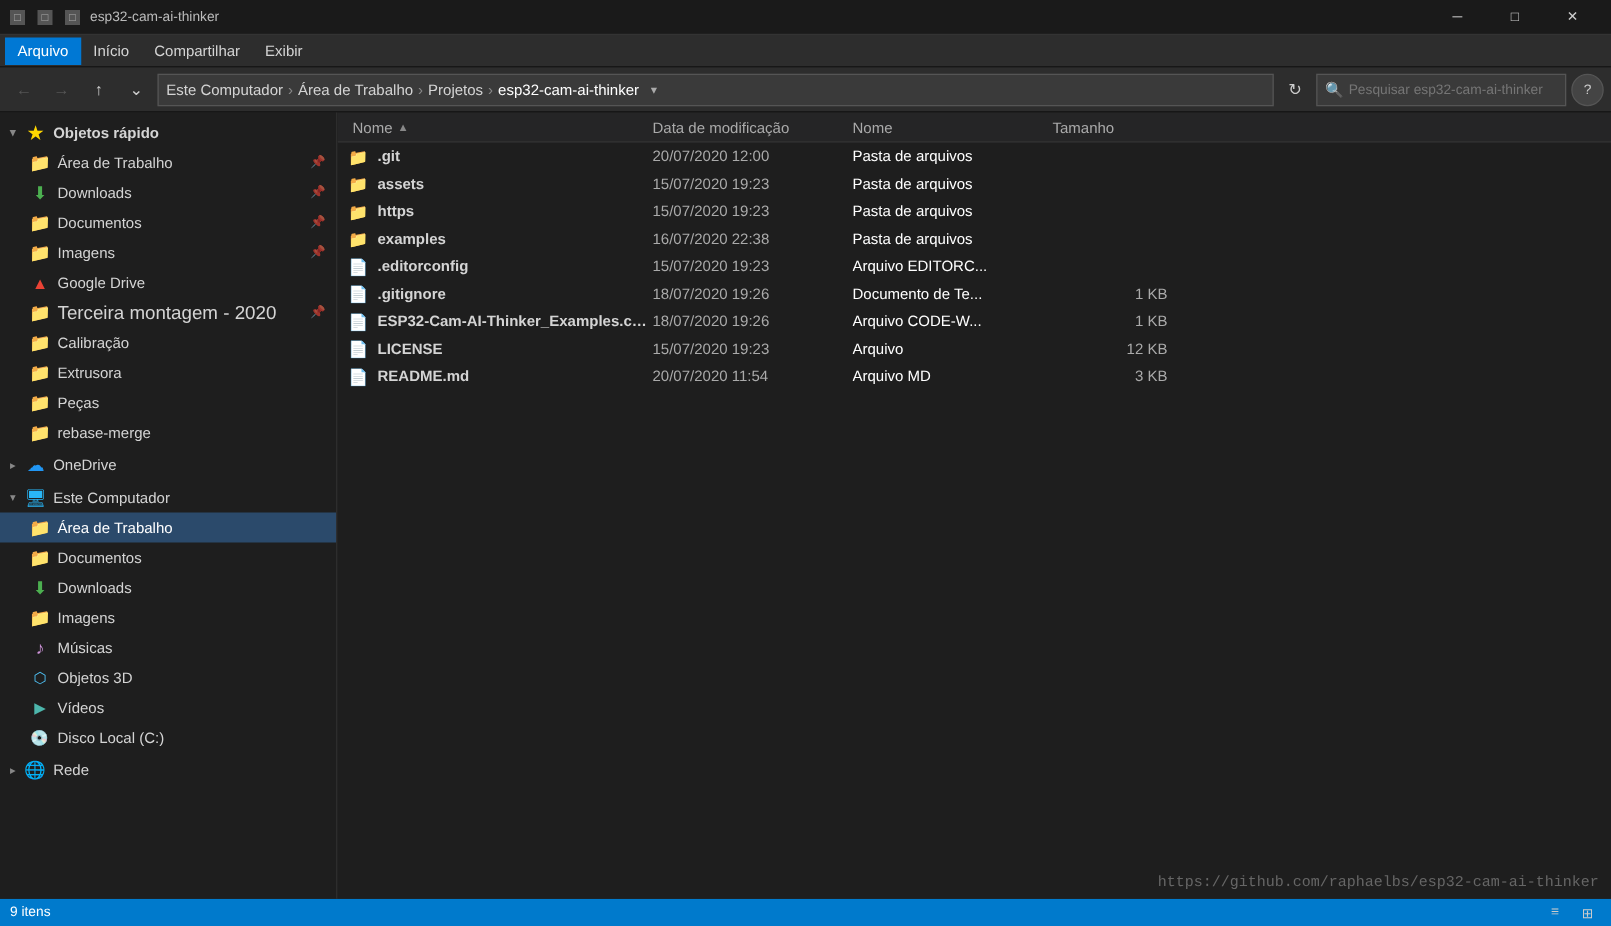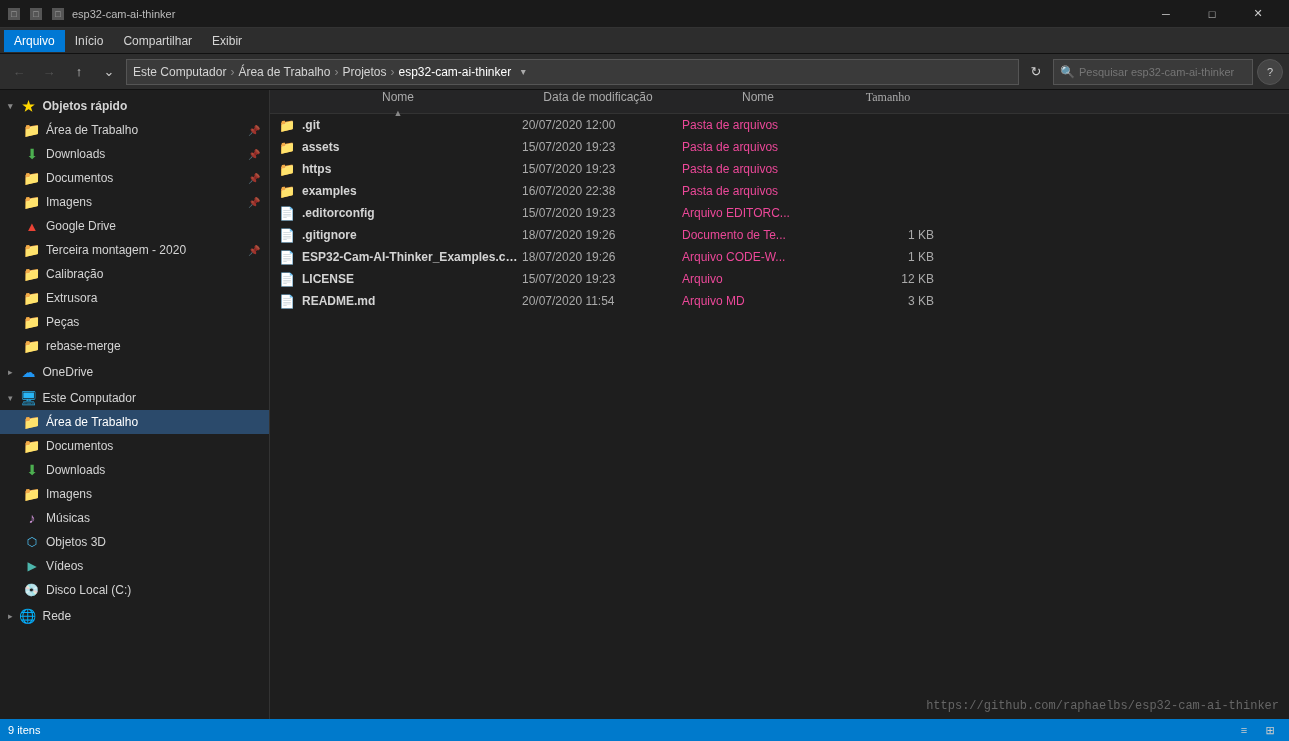--- a/index.html
+++ b/index.html
@@ -247,26 +247,25 @@
       font-size: 12px;
       color: #aaa;
     }
     .col-header {
       display: flex;
       align-items: center;
       gap: 4px;
       cursor: pointer;
       padding: 0 4px;
       height: 100%;
-      flex-direction: column;
     }
     .col-name { width: 240px; }
     .col-date { width: 160px; }
     .col-type { width: 160px; }
-    .col-size { width: 100px; font-family: Liberation Serif, serif; }
+    .col-size { width: 100px; }
     .col-sort-icon { font-size: 9px; color: #888; }
 
     
     .file-list {
       flex: 1;
       overflow-y: auto;
     }
     .file-list::-webkit-scrollbar { width: 6px; }
     .file-list::-webkit-scrollbar-track { background: #1e1e1e; }
     .file-list::-webkit-scrollbar-thumb { background: #444; }
@@ -286,21 +285,21 @@
       height: 18px;
       display: flex;
       align-items: center;
       justify-content: center;
       margin-right: 6px;
       font-size: 13px;
       flex-shrink: 0;
     }
     .file-name { width: 220px; overflow: hidden; text-overflow: ellipsis; white-space: nowrap; font-weight: bold; }
     .file-date { width: 160px; color: #aaa; }
-    .file-type { width: 160px; color: #ec4899; overflow: hidden; text-overflow: ellipsis; white-space: nowrap; }
+    .file-type { width: 160px; color: #ffffff; overflow: hidden; text-overflow: ellipsis; white-space: nowrap; }
     .file-size { width: 100px; color: #aaa; text-align: right; padding-right: 8px; }
 
     
     .status-bar {
       height: 22px;
       background: #007acc;
       display: flex;
       align-items: center;
       padding: 0 8px;
       font-size: 11px;
@@ -421,21 +420,21 @@
         <span class="sidebar-icon" style="color:#4fc3f7;">📁</span>
         <span>Imagens</span>
         <span class="pin-icon" style="margin-left:auto;color:#888;font-size:10px;">📌</span>
       </div>
       <div class="sidebar-item" style="padding-left:24px;">
         <span class="sidebar-icon" style="color:#ea4335;font-size:13px;">▲</span>
         <span>Google Drive</span>
       </div>
       <div class="sidebar-item pinned" style="padding-left:24px;">
         <span class="sidebar-icon" style="color:#f9a825;">📁</span>
-        <span style="font-size:12px;">Terceira montagem - 2020</span>
+        <span style="font-size:15px;">Terceira montagem - 2020</span>
         <span class="pin-icon" style="margin-left:auto;color:#888;font-size:10px;">📌</span>
       </div>
       <div class="sidebar-item" style="padding-left:24px;">
         <span class="sidebar-icon" style="color:#f9a825;">📁</span>
         <span>Calibração</span>
       </div>
       <div class="sidebar-item" style="padding-left:24px;">
         <span class="sidebar-icon" style="color:#f9a825;">📁</span>
         <span>Extrusora</span>
       </div>

